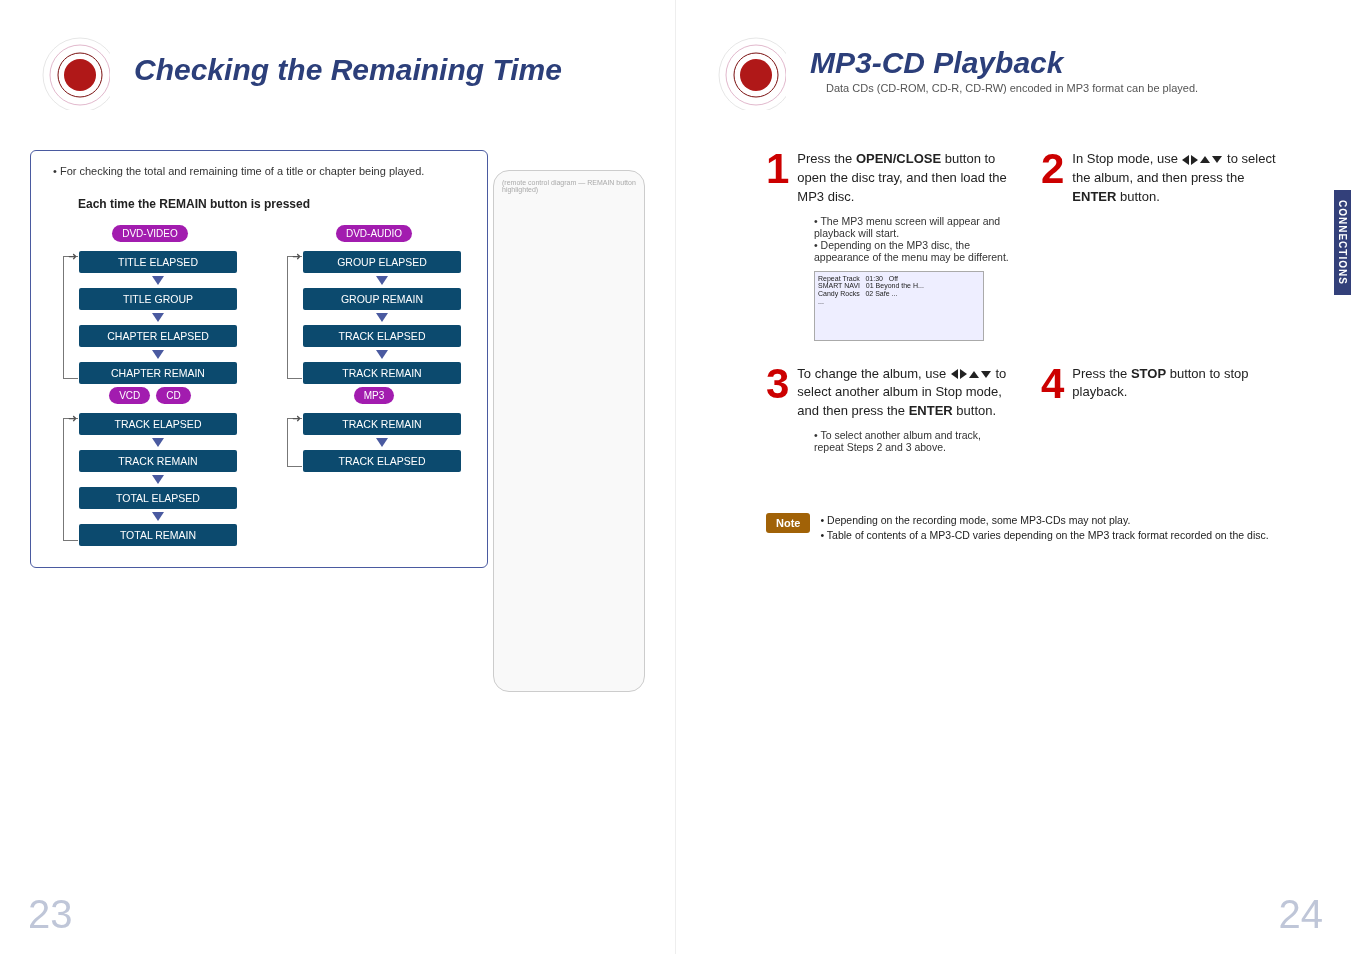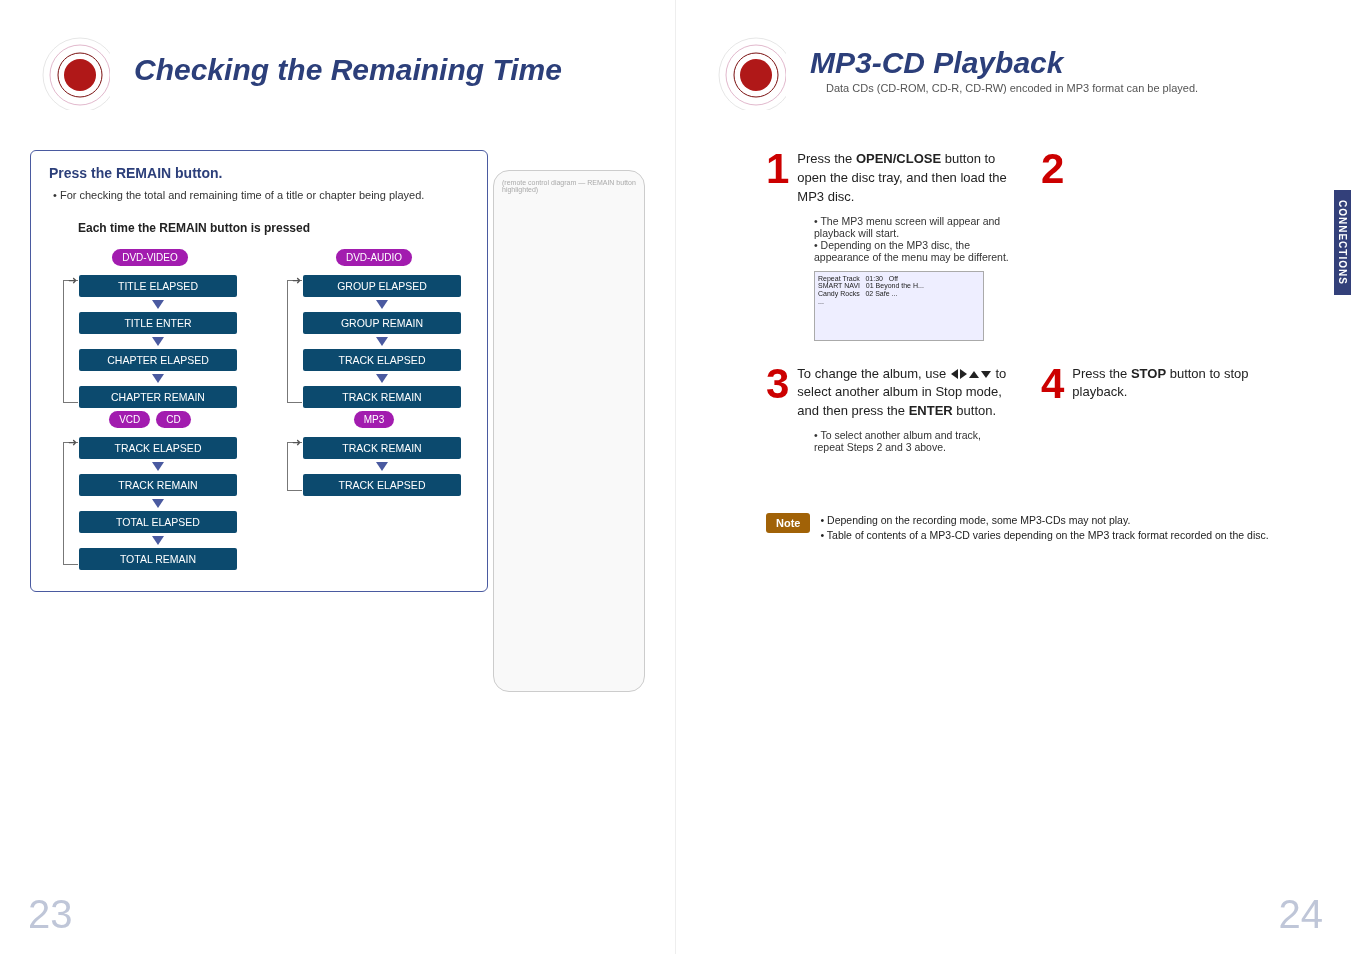--- a/index.html
+++ b/index.html
@@ -229,36 +229,35 @@
           <circle cx="50" cy="45" r="16" fill="#b01818"></circle>
           <circle cx="50" cy="45" r="22" fill="none" stroke="#7a1010" stroke-width="1"></circle>
           <circle cx="50" cy="45" r="30" fill="none" stroke="#c8a" stroke-width="0.6"></circle>
           <circle cx="50" cy="45" r="37" fill="none" stroke="#ccc" stroke-width="0.5"></circle>
         </svg>
       </div>
       <h1 class="title">Checking the Remaining Time</h1>
     </div>
 
     <div class="section-box">
-      <h3>Press the REMAIN button.</h3>
       <div class="bullet">• <span>For checking the total and remaining time of a title or chapter being played.</span></div>
 
       <div class="each-time">Each time the REMAIN button is pressed</div>
 
       <div class="grid">
 
         <div class="col">
           <div class="cat-row">
               <span class="cat">DVD-VIDEO</span>
             </div>
           <div class="seq-wrap">
             <div class="loop"></div>
             <div class="state">TITLE ELAPSED</div>
             <div class="arrow-down"></div>
-            <div class="state">TITLE ENTER</div>
+            <div class="state">TITLE GROUP</div>
             <div class="arrow-down"></div>
             <div class="state">CHAPTER ELAPSED</div>
             <div class="arrow-down"></div>
             <div class="state">CHAPTER REMAIN</div>
           </div>
         </div>
 
         <div class="col">
           <div class="cat-row">
               <span class="cat">DVD-AUDIO</span>
@@ -344,20 +343,23 @@
         <div class="step-sub">
           • <span>The MP3 menu screen will appear and playback will start.</span><br>
           • <span>Depending on the MP3 disc, the appearance of the menu may be different.</span>
         </div>
         <div class="screenshot-box">Repeat Track &nbsp; 01:30 &nbsp; Off<br>SMART NAVI &nbsp; 01 Beyond the H...<br>Candy Rocks &nbsp; 02 Safe ...<br>... </div>
       </div>
 
       <div>
         <div class="step">
           <div class="step-num">2</div>
+          <div class="step-text">
+            <span>In Stop mode, use </span><span class="tri tri-l"></span><span class="tri tri-r"></span><span class="tri tri-u"></span><span class="tri tri-d"></span><span> to select the album, and then press the </span><b>ENTER</b><span> button.</span>
+          </div>
         </div>
       </div>
 
       <div>
         <div class="step">
           <div class="step-num">3</div>
           <div class="step-text">
             <span>To change the album, use </span><span class="tri tri-l"></span><span class="tri tri-r"></span><span class="tri tri-u"></span><span class="tri tri-d"></span><span> to select another album in Stop mode, and then press the </span><b>ENTER</b><span> button.</span>
           </div>
         </div>

